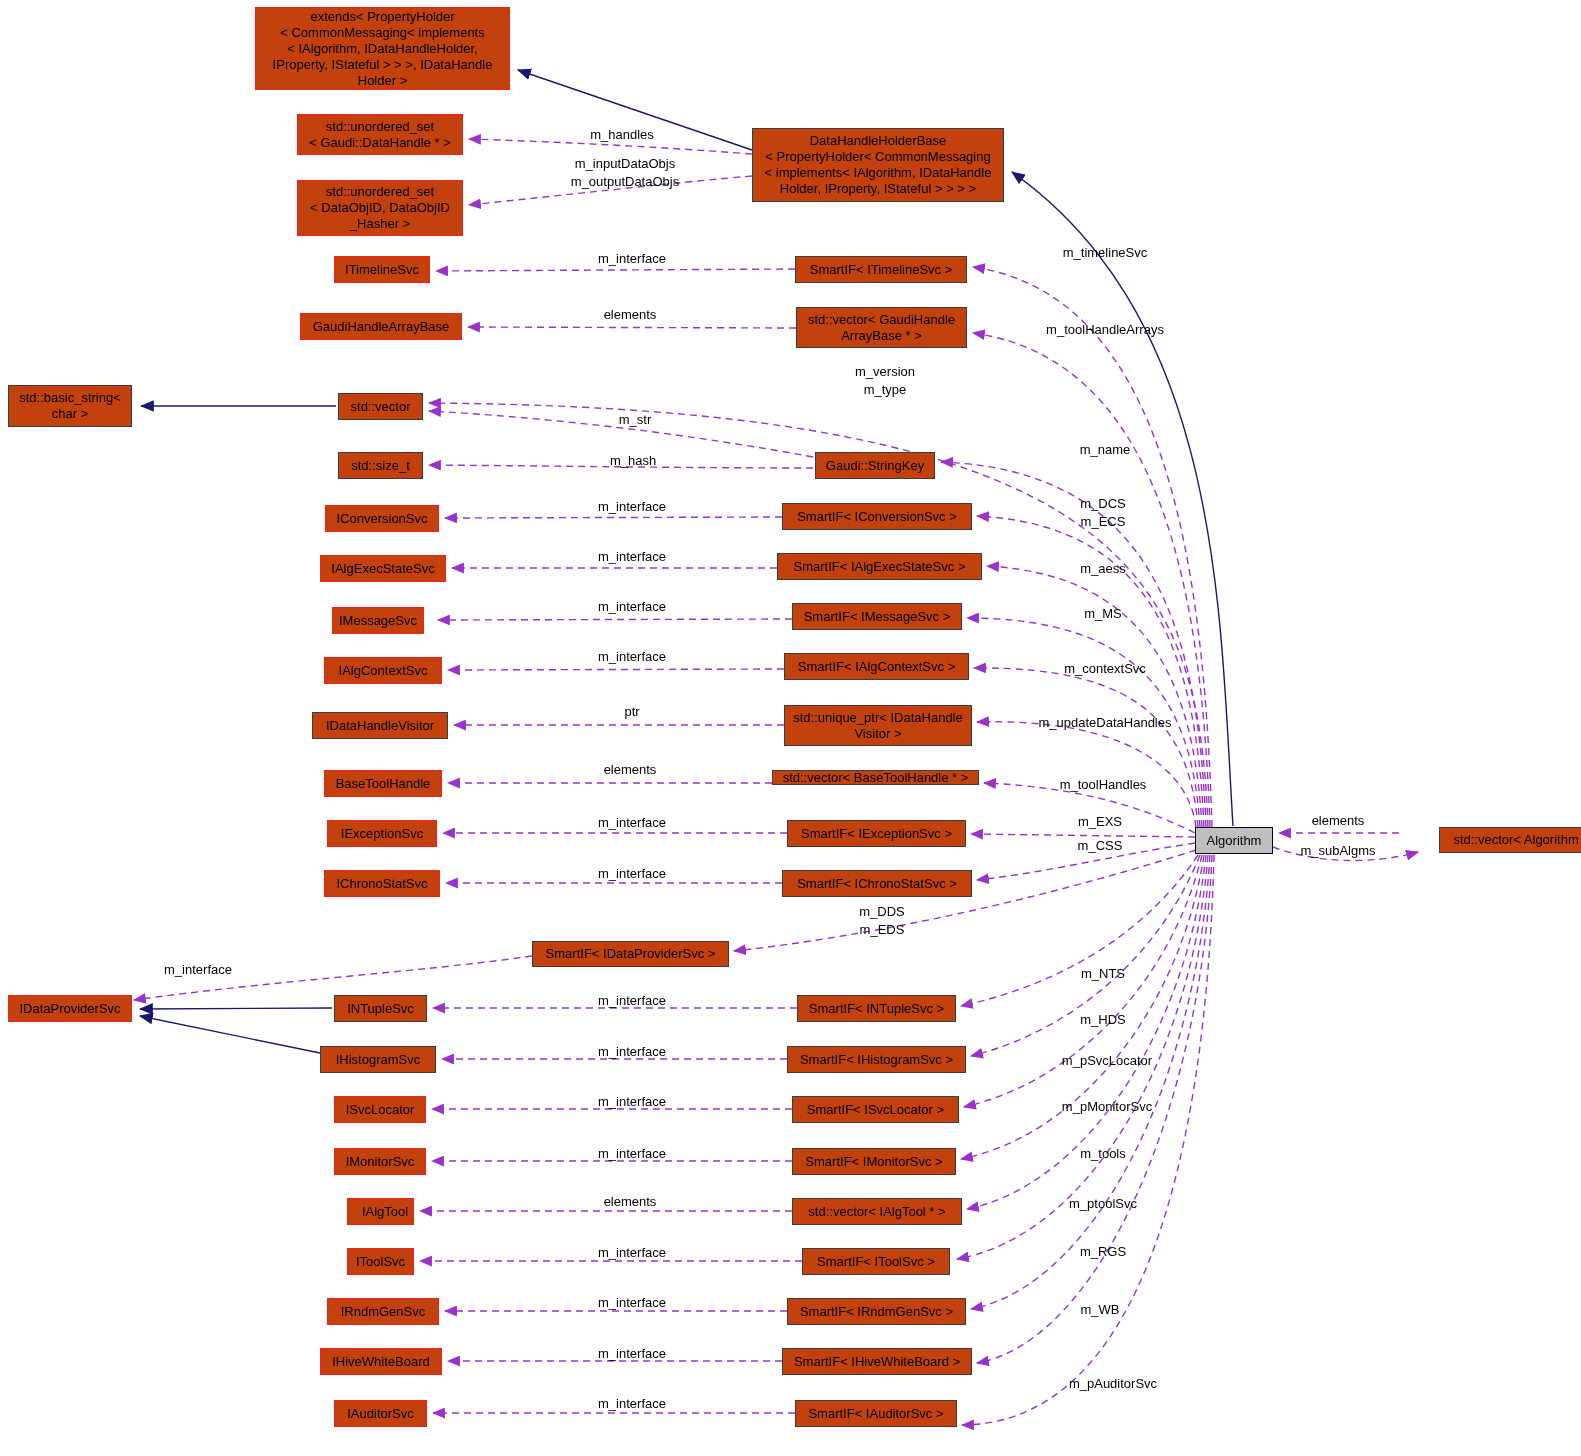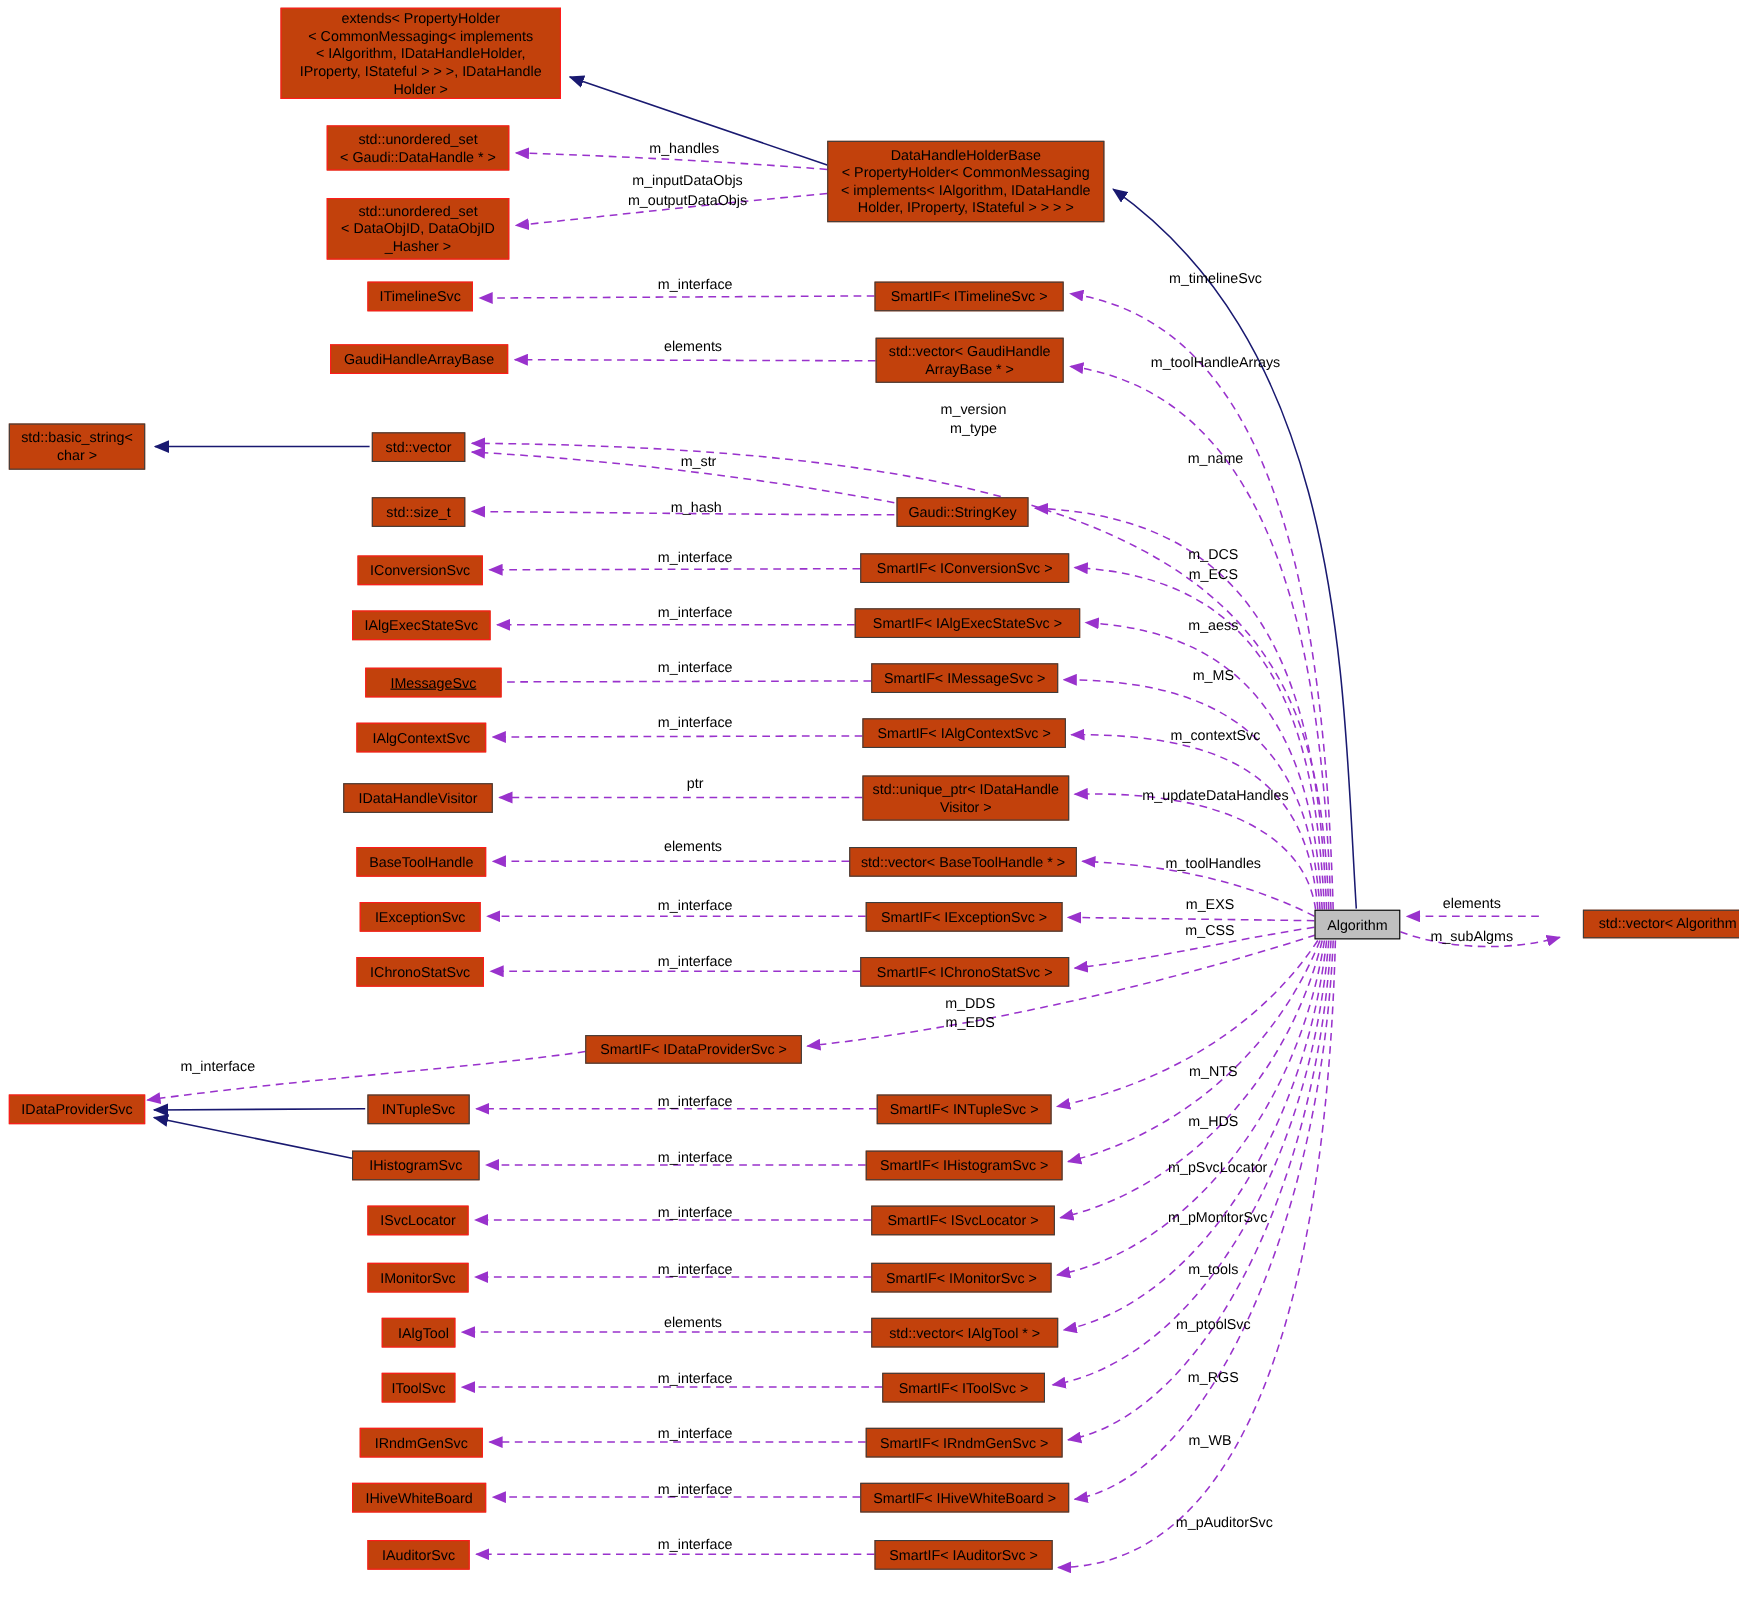--- a/index.html
+++ b/index.html
@@ -113,41 +113,41 @@
 &lt; DataObjID, DataObjID
 _Hasher &gt;</div>
       <div class="node red" style="left: 334px; top: 256px; width: 96px; height: 27px;">ITimelineSvc</div>
       <div class="node red" style="left: 300px; top: 313px; width: 162px; height: 27px;">GaudiHandleArrayBase</div>
       <div class="node plain" style="left: 8px; top: 385px; width: 124px; height: 42px;">std::basic_string&lt;
 char &gt;</div>
       <div class="node plain" style="left: 338px; top: 393px; width: 85px; height: 27px;">std::vector</div>
       <div class="node plain" style="left: 338px; top: 452px; width: 85px; height: 27px;">std::size_t</div>
       <div class="node red" style="left: 325px; top: 505px; width: 114px; height: 27px;">IConversionSvc</div>
       <div class="node red" style="left: 320px; top: 555px; width: 126px; height: 27px;">IAlgExecStateSvc</div>
-      <div class="node red" style="left: 332px; top: 607px; width: 124px; height: 27px; text-decoration: underline;">IMessageSvc</div>
+      <div class="node red" style="left: 332px; top: 607px; width: 92px; height: 27px;">IMessageSvc</div>
       <div class="node red" style="left: 324px; top: 657px; width: 118px; height: 27px;">IAlgContextSvc</div>
       <div class="node plain" style="left: 312px; top: 712px; width: 136px; height: 27px;">IDataHandleVisitor</div>
       <div class="node red" style="left: 324px; top: 770px; width: 118px; height: 27px;">BaseToolHandle</div>
       <div class="node red" style="left: 327px; top: 820px; width: 110px; height: 27px;">IExceptionSvc</div>
       <div class="node red" style="left: 324px; top: 870px; width: 116px; height: 27px;">IChronoStatSvc</div>
       <div class="node plain" style="left: 752px; top: 128px; width: 252px; height: 74px;">DataHandleHolderBase
 &lt; PropertyHolder&lt; CommonMessaging
 &lt; implements&lt; IAlgorithm, IDataHandle
 Holder, IProperty, IStateful &gt; &gt; &gt; &gt;</div>
       <div class="node plain" style="left: 795px; top: 256px; width: 172px; height: 27px;">SmartIF&lt; ITimelineSvc &gt;</div>
       <div class="node plain" style="left: 796px; top: 307px; width: 171px; height: 41px;">std::vector&lt; GaudiHandle
 ArrayBase * &gt;</div>
       <div class="node plain" style="left: 815px; top: 452px; width: 120px; height: 27px;">Gaudi::StringKey</div>
       <div class="node plain" style="left: 782px; top: 503px; width: 190px; height: 27px;">SmartIF&lt; IConversionSvc &gt;</div>
       <div class="node plain" style="left: 777px; top: 553px; width: 205px; height: 27px;">SmartIF&lt; IAlgExecStateSvc &gt;</div>
       <div class="node plain" style="left: 792px; top: 603px; width: 170px; height: 27px;">SmartIF&lt; IMessageSvc &gt;</div>
       <div class="node plain" style="left: 784px; top: 653px; width: 185px; height: 27px;">SmartIF&lt; IAlgContextSvc &gt;</div>
       <div class="node plain" style="left: 784px; top: 705px; width: 188px; height: 41px;">std::unique_ptr&lt; IDataHandle
 Visitor &gt;</div>
-      <div class="node plain" style="left: 772px; top: 770px; width: 207px; height: 27px;">std::vector&lt; BaseToolHandle * &gt;</div>
+      <div class="node plain" style="left: 772px; top: 770px; width: 207px; height: 15px;">std::vector&lt; BaseToolHandle * &gt;</div>
       <div class="node plain" style="left: 787px; top: 820px; width: 179px; height: 27px;">SmartIF&lt; IExceptionSvc &gt;</div>
       <div class="node plain" style="left: 782px; top: 870px; width: 190px; height: 27px;">SmartIF&lt; IChronoStatSvc &gt;</div>
       <div class="node plain" style="left: 532px; top: 941px; width: 197px; height: 26px;">SmartIF&lt; IDataProviderSvc &gt;</div>
       <div class="node red" style="left: 8px; top: 995px; width: 124px; height: 27px;">IDataProviderSvc</div>
       <div class="node plain" style="left: 334px; top: 995px; width: 93px; height: 27px;">INTupleSvc</div>
       <div class="node plain" style="left: 320px; top: 1046px; width: 116px; height: 27px;">IHistogramSvc</div>
       <div class="node plain" style="left: 797px; top: 995px; width: 159px; height: 27px;">SmartIF&lt; INTupleSvc &gt;</div>
       <div class="node plain" style="left: 787px; top: 1046px; width: 179px; height: 27px;">SmartIF&lt; IHistogramSvc &gt;</div>
       <div class="node red" style="left: 334px; top: 1096px; width: 92px; height: 27px;">ISvcLocator</div>
       <div class="node plain" style="left: 792px; top: 1096px; width: 167px; height: 27px;">SmartIF&lt; ISvcLocator &gt;</div>
@@ -170,21 +170,21 @@
       <div class="edge-label" style="left: 622px; top: 126px;">m_handles</div>
       <div class="edge-label" style="left: 625px; top: 155px;">m_inputDataObjs
 m_outputDataObjs</div>
       <div class="edge-label" style="left: 632px; top: 250px;">m_interface</div>
       <div class="edge-label" style="left: 630px; top: 306px;">elements</div>
       <div class="edge-label" style="left: 1105px; top: 244px;">m_timelineSvc</div>
       <div class="edge-label" style="left: 1105px; top: 321px;">m_toolHandleArrays</div>
       <div class="edge-label" style="left: 885px; top: 363px;">m_version
 m_type</div>
       <div class="edge-label" style="left: 635px; top: 411px;">m_str</div>
-      <div class="edge-label" style="left: 1105px; top: 408px;">m_name</div>
+      <div class="edge-label" style="left: 1105px; top: 441px;">m_name</div>
       <div class="edge-label" style="left: 633px; top: 452px;">m_hash</div>
       <div class="edge-label" style="left: 632px; top: 498px;">m_interface</div>
       <div class="edge-label" style="left: 1103px; top: 495px;">m_DCS
 m_ECS</div>
       <div class="edge-label" style="left: 632px; top: 548px;">m_interface</div>
       <div class="edge-label" style="left: 1103px; top: 560px;">m_aess</div>
       <div class="edge-label" style="left: 632px; top: 598px;">m_interface</div>
       <div class="edge-label" style="left: 1103px; top: 605px;">m_MS</div>
       <div class="edge-label" style="left: 632px; top: 648px;">m_interface</div>
       <div class="edge-label" style="left: 1105px; top: 660px;">m_contextSvc</div>

